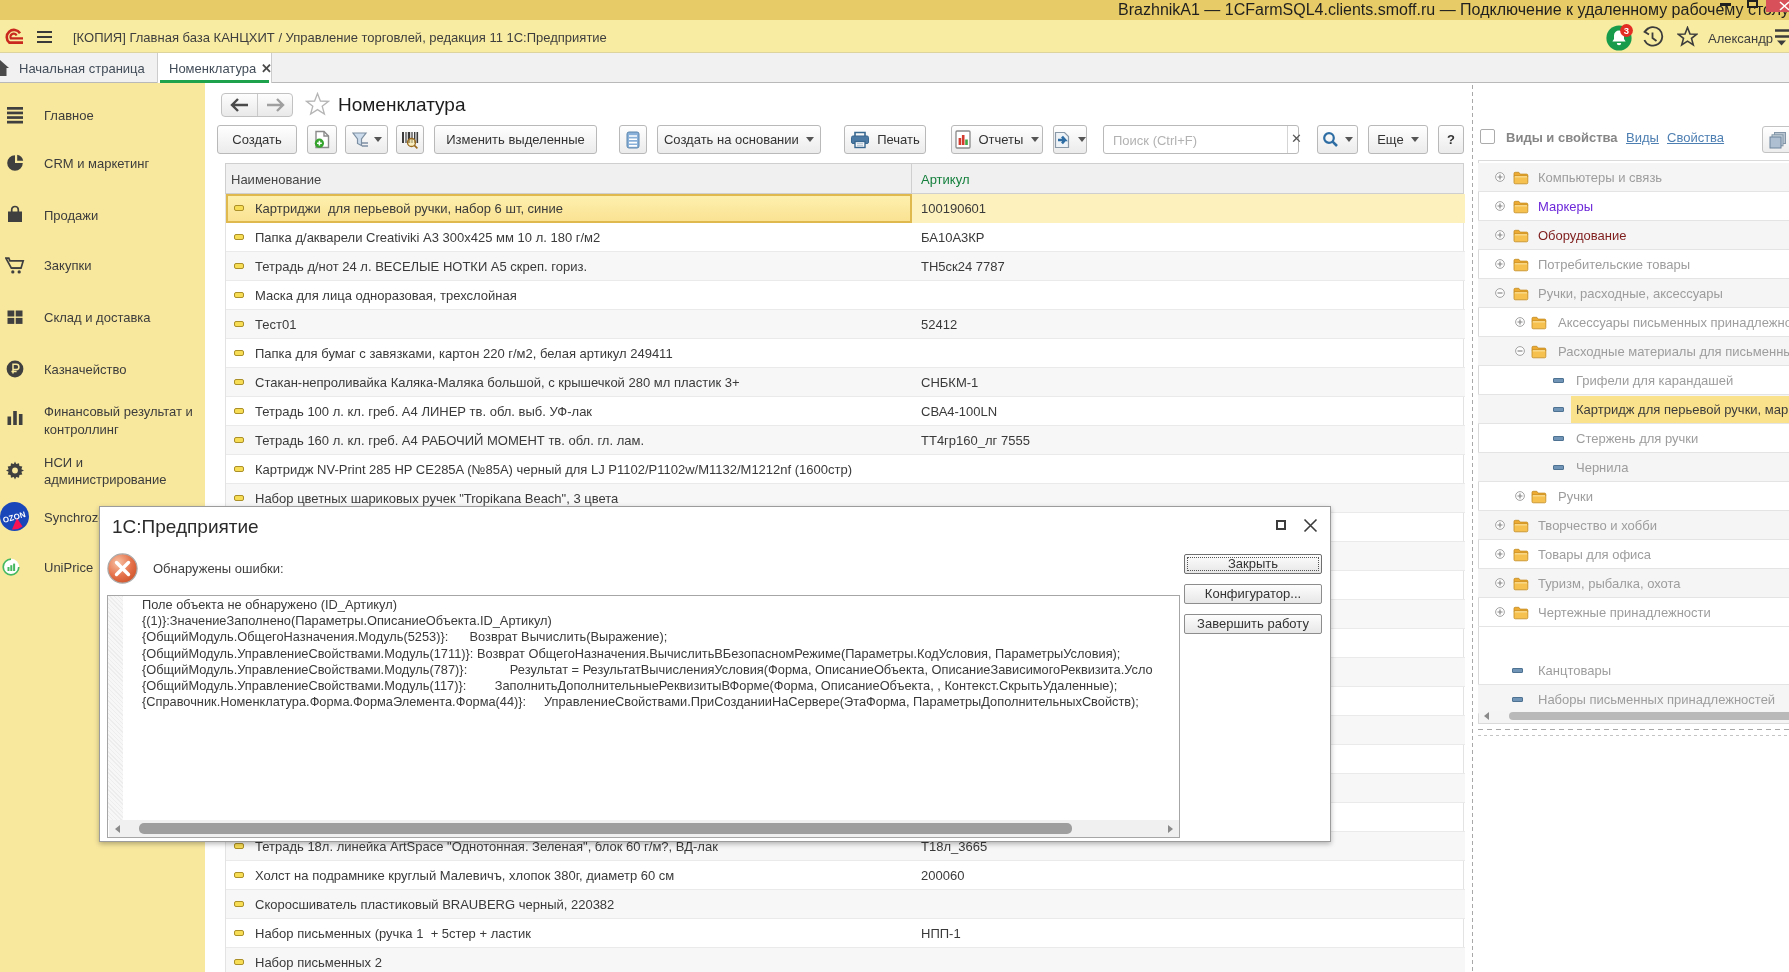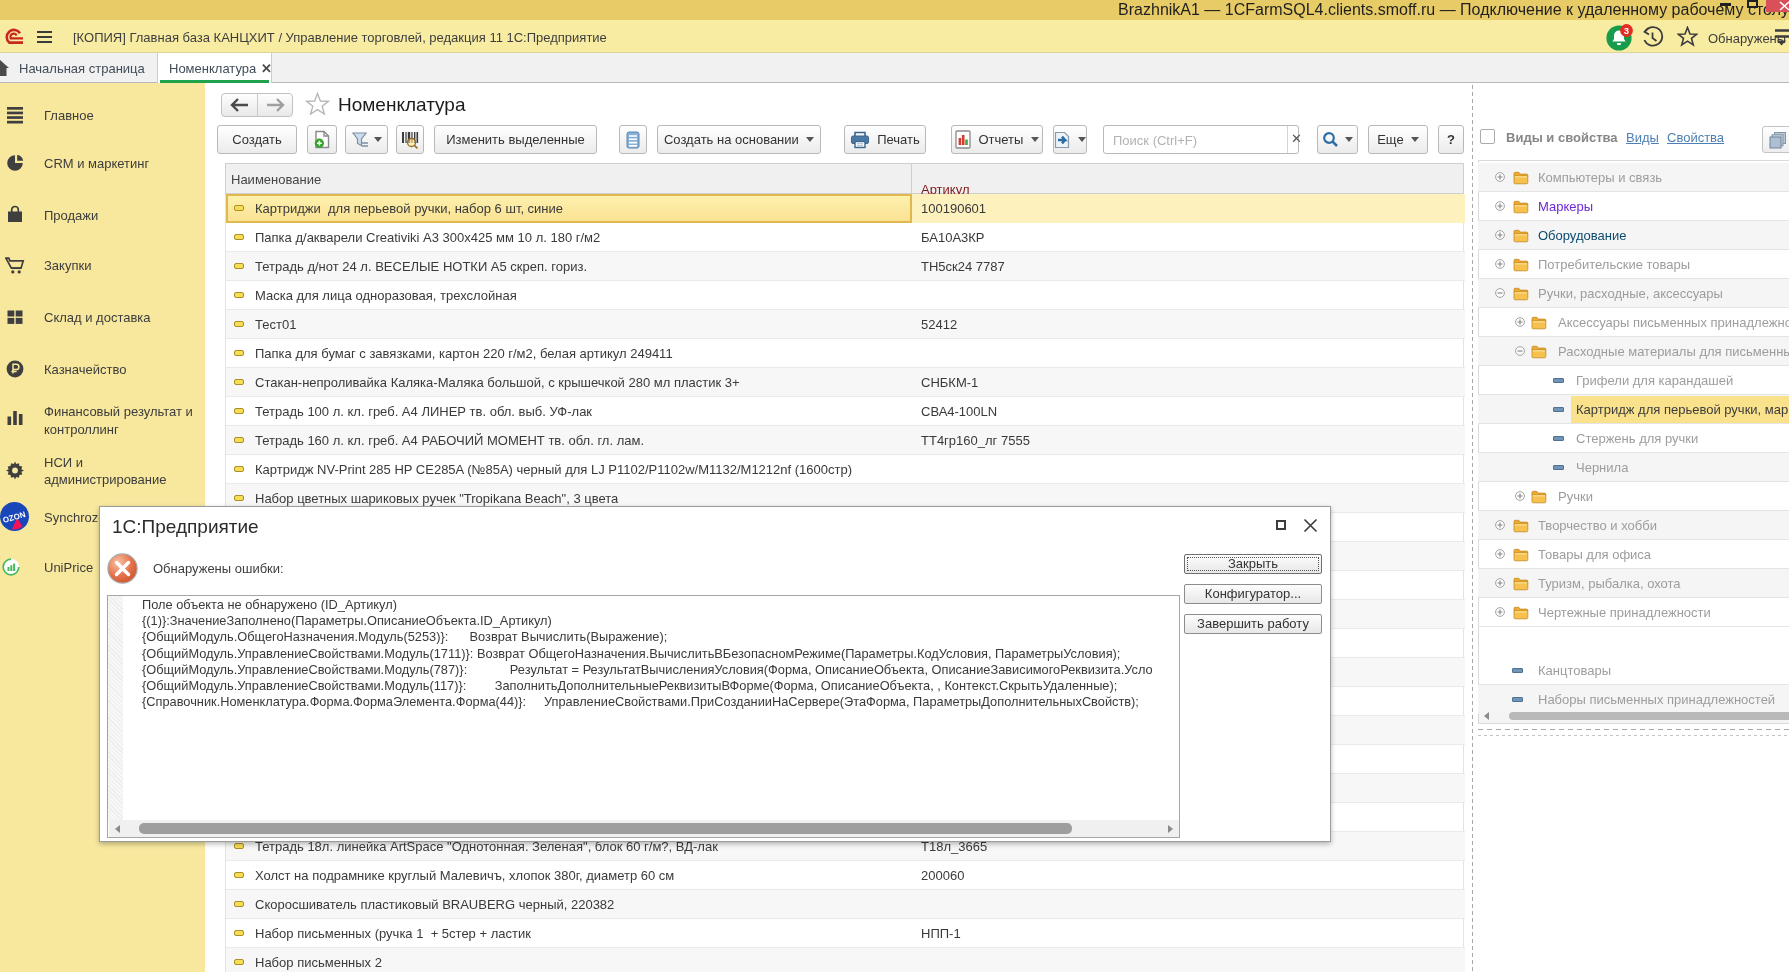--- a/index.html
+++ b/index.html
@@ -45,21 +45,21 @@
 #pgstar { position:absolute; left:100px; top:9px; }
 #pgtitle { position:absolute; left:133px; top:11px; font-size:19px; color:#1c1c1c; }
 
 
 .tbtn { position:absolute; top:42px; height:29px; border:1px solid #b9b9b9; border-radius:3px; background:linear-gradient(#ffffff,#ebebeb); font-size:13px; color:#333; text-align:center; display:flex; align-items:center; justify-content:center; }
 .arrdn { display:inline-block; width:0; height:0; border-left:4px solid transparent; border-right:4px solid transparent; border-top:5px solid #555; vertical-align:middle; }
 
 
 #thead { position:absolute; left:20px; top:80px; width:1239px; height:31px; background:#f0f0f0; border:1px solid #cfcfcf; }
 #thead .h1 { position:absolute; left:5px; top:8px; font-size:13px; color:#454545; }
-#thead .h2 { position:absolute; left:695px; top:18px; font-size:13px; color:#7f1d1d; }
+#thead .h2 { position:absolute; left:695px; top:8px; font-size:13px; color:#15803d; }
 #thead .dv { position:absolute; left:685px; top:0; width:1px; height:29px; background:#cfcfcf; }
 #tbody { position:absolute; left:20px; top:111px; width:1239px; height:861px; border-left:1px solid #e3e3e3; border-right:1px solid #e3e3e3; }
 .trow { position:absolute; left:0; width:1239px; height:29px; border-bottom:1px solid #eaeaea; }
 .trow.odd { background:#f7f7f7; }
 .trow .nm { position:absolute; left:29px; top:7px; font-size:13px; color:#3a3a3a; white-space:nowrap; }
 .trow .ar { position:absolute; left:695px; top:7px; font-size:13px; color:#3a3a3a; white-space:nowrap; }
 .rico { position:absolute; left:8px; top:11px; width:10px; height:6px; background:#f7dc55; border:1px solid #ab8f28; border-radius:2px; }
 #selrow { position:absolute; left:0px; top:0px; width:1239px; height:29px; background:#fdf1bd; }
 #selcell { position:absolute; left:0px; top:0px; width:686px; height:29px; background:linear-gradient(#fdf0ae,#fae292); border:2px solid #dfb94e; }
 
@@ -114,21 +114,21 @@
         <text x="20.5" y="9.6" font-size="9.5" fill="#fff" font-weight="bold" text-anchor="middle" font-family="Liberation Sans">3</text>
       </svg>
   <svg class="abs" style="left:1641px;top:6px;" width="23" height="23" viewBox="0 0 23 23">
         <path d="M4.2 5.2 A 9.3 9.3 0 1 1 3.4 14" fill="none" stroke="#3c3c3c" stroke-width="1.8"></path>
         <path d="M7.5 2.2 L3.6 5.8 L8 8.4" fill="none" stroke="#3c3c3c" stroke-width="1.8"></path>
         <path d="M11.5 6.5 V12 L15.5 15" fill="none" stroke="#3c3c3c" stroke-width="1.8"></path>
       </svg>
   <svg class="abs" style="left:1677px;top:6px;" width="21" height="21" viewBox="0 0 21 21">
         <path d="M10.5 1.5 L13 8 L19.8 8.2 L14.5 12.4 L16.3 19 L10.5 15.2 L4.7 19 L6.5 12.4 L1.2 8.2 L8 8 Z" fill="none" stroke="#3c3c3c" stroke-width="1.6"></path>
       </svg>
-  <div id="usr">Обнаружены</div>
+  <div id="usr">Александр</div>
   <svg class="abs" style="left:1775px;top:9px;" width="14" height="17" viewBox="0 0 14 17">
         <path d="M0 1.5 h20 M0 7.5 h20" stroke="#3c3c3c" stroke-width="2.4"></path>
         <path d="M2 11.5 h9 l-4.5 5 Z" fill="#3c3c3c"></path>
       </svg>
 </div>
 
 <div id="tabbar">
   <svg class="abs" style="left:-9px;top:7px;" width="18" height="16" viewBox="0 0 18 16">
         <path d="M9 0 L18 8 H15.5 V16 H2.5 V8 H0 Z" fill="#4a4a4a"></path>
       </svg>
@@ -466,21 +466,21 @@
   <div class="treerow odd" style="top:138px;">
         <svg class="abs" style="left:17px;top:9px;" width="10" height="10" viewBox="0 0 10 10">
           <circle cx="5" cy="5" r="4.4" fill="#fdfdfd" stroke="#9a9a9a" stroke-width="0.9"></circle>
           <path d="M2.5 5 h5 M5 2.5 v5" stroke="#8a8a8a" stroke-width="1.2"></path>
         </svg>
         <svg class="abs" style="left:35px;top:8px;" width="16" height="14" viewBox="0 0 16 14">
           <path d="M1 2.5 a1.2 1.2 0 0 1 1.2 -1.2 h3.6 l1.4 1.8 h6.4 a1.2 1.2 0 0 1 1.2 1.2 v1 h-13.8 Z" fill="#edab33" stroke="#c08a22" stroke-width="0.8"></path>
           <path d="M1 5 h13.8 v6.6 a1.2 1.2 0 0 1 -1.2 1.2 h-11.4 a1.2 1.2 0 0 1 -1.2 -1.2 Z" fill="#f6c14f" stroke="#c08a22" stroke-width="0.8"></path>
           <path d="M1.8 5.8 h12.2" stroke="#fde39a" stroke-width="1.2"></path>
         </svg>
-        <div class="tx" style="left:60px;color:#0c4a6e;">Оборудование</div>
+        <div class="tx" style="left:60px;color:#7f1d1d;">Оборудование</div>
       </div>
   <div class="treerow" style="top:167px;">
         <svg class="abs" style="left:17px;top:9px;" width="10" height="10" viewBox="0 0 10 10">
           <circle cx="5" cy="5" r="4.4" fill="#fdfdfd" stroke="#9a9a9a" stroke-width="0.9"></circle>
           <path d="M2.5 5 h5 M5 2.5 v5" stroke="#8a8a8a" stroke-width="1.2"></path>
         </svg>
         <svg class="abs" style="left:35px;top:8px;" width="16" height="14" viewBox="0 0 16 14">
           <path d="M1 2.5 a1.2 1.2 0 0 1 1.2 -1.2 h3.6 l1.4 1.8 h6.4 a1.2 1.2 0 0 1 1.2 1.2 v1 h-13.8 Z" fill="#edab33" stroke="#c08a22" stroke-width="0.8"></path>
           <path d="M1 5 h13.8 v6.6 a1.2 1.2 0 0 1 -1.2 1.2 h-11.4 a1.2 1.2 0 0 1 -1.2 -1.2 Z" fill="#f6c14f" stroke="#c08a22" stroke-width="0.8"></path>
           <path d="M1.8 5.8 h12.2" stroke="#fde39a" stroke-width="1.2"></path>

